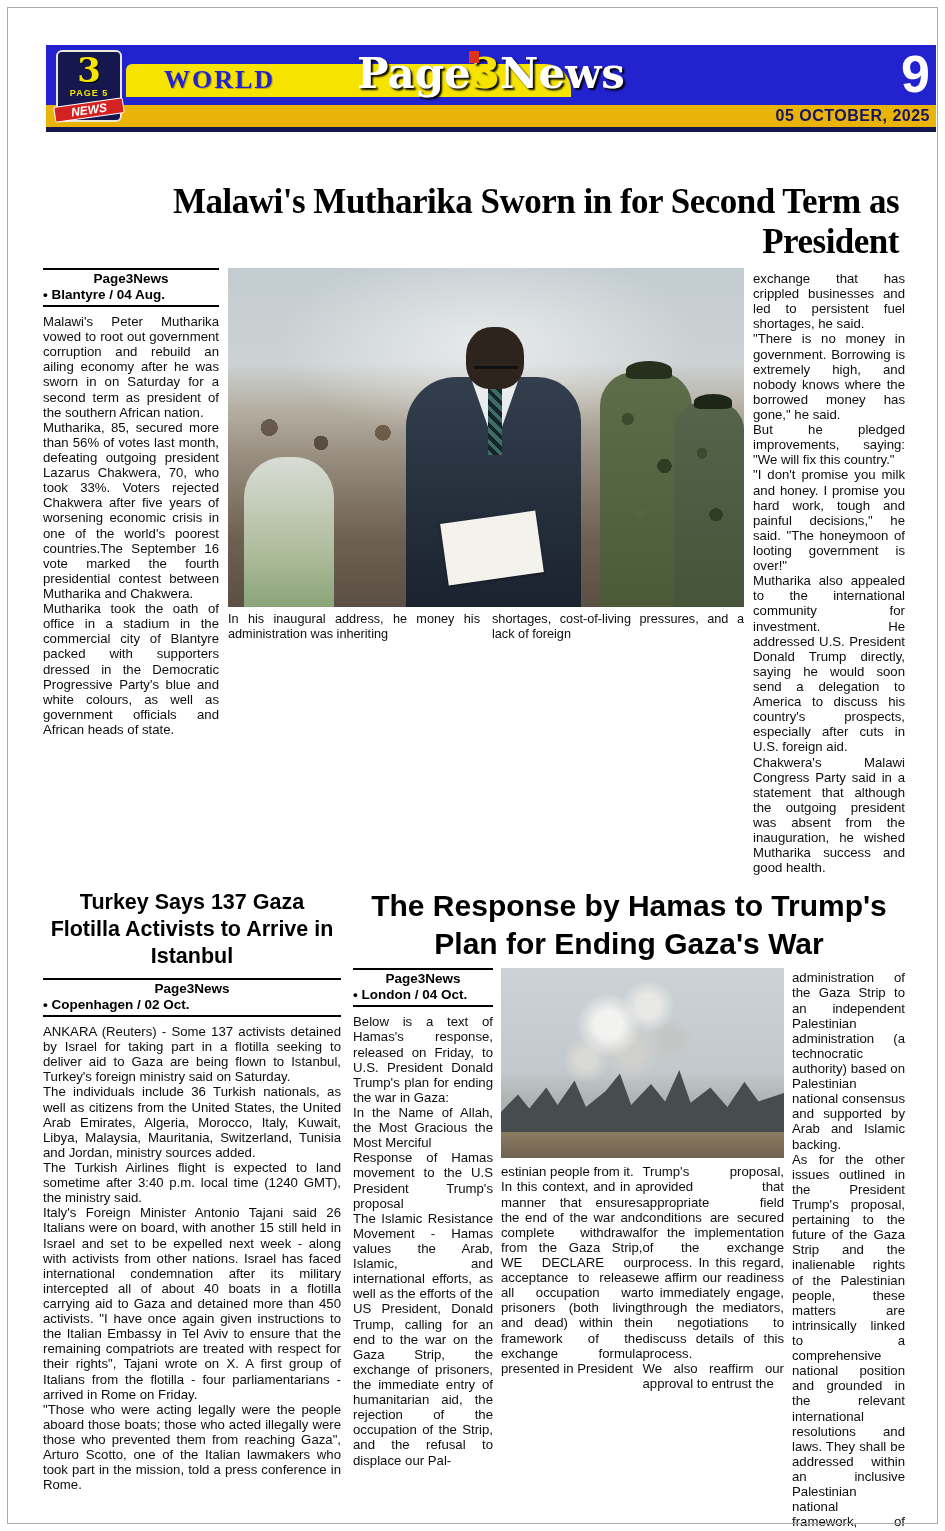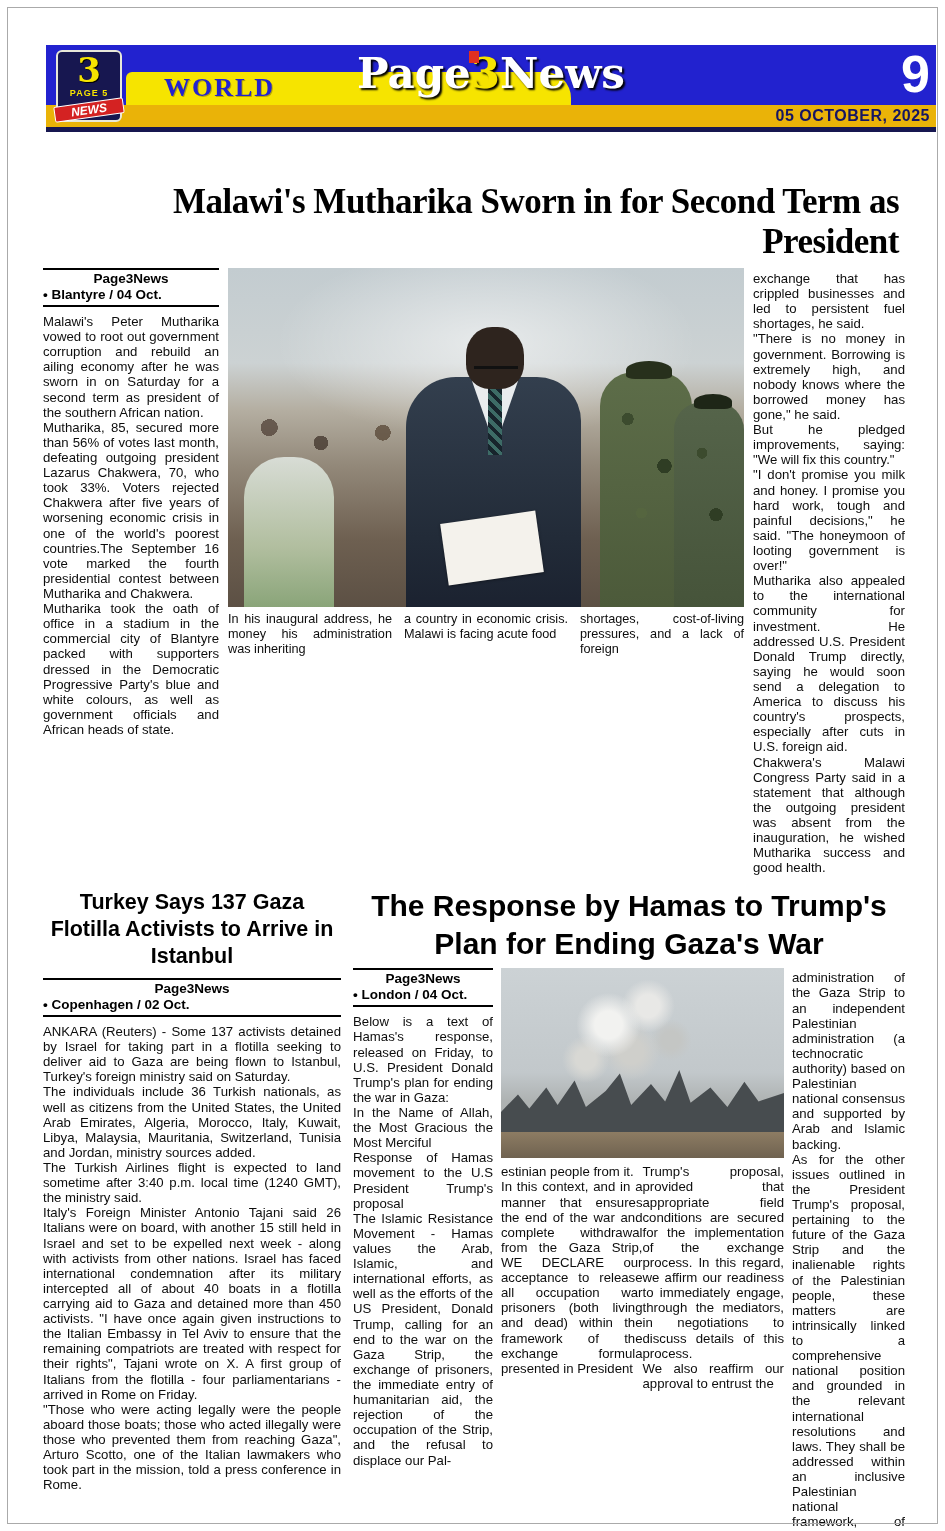--- a/index.html
+++ b/index.html
@@ -3,21 +3,21 @@
 <meta charset="utf-8">
 <style>
   * { margin:0; padding:0; box-sizing:border-box; }
   body { background:#e8e8e8; font-family:"Liberation Sans", sans-serif; }
   .page { width:945px; height:1531px; background:#fff; position:relative; overflow:hidden; margin:0 auto; }
   .frame { position:absolute; inset:7px; border:1px solid #aaa; pointer-events:none; }
 
   
   .header { position:absolute; left:46px; top:45px; width:890px; }
   .hdr-blue { position:relative; height:60px; background:#2222cf; }
-  .world-tab { position:absolute; left:80px; bottom:0; width:445px; height:33px; background:#f6e400; border-top-right-radius:26px; border-top-left-radius:6px; }
+  .world-tab { position:absolute; left:80px; bottom:8px; width:445px; height:33px; background:#f6e400; border-top-right-radius:26px; border-top-left-radius:6px; }
   .world-tab span { position:absolute; left:38px; top:1px; font-family:"Liberation Serif", serif; font-weight:bold; font-size:26px; color:#2222cf; letter-spacing:2px; text-shadow:1px 1px 0 #b8a800; }
   .logo-box { position:absolute; left:10px; top:5px; width:66px; height:72px; background:#171750; border:2px solid #e8e8d8; border-radius:6px; z-index:5; text-align:center; }
   .logo-3 { font-family:"DejaVu Serif", serif; font-weight:bold; font-size:34px; color:#f6e400; line-height:36px; text-shadow:1px 1px 0 #000; }
   .logo-page { font-size:9px; font-weight:bold; color:#f6e400; letter-spacing:1px; }
   .logo-news { position:absolute; left:-4px; bottom:2px; width:70px; background:#d42222; color:#fff; font-style:italic; font-weight:bold; font-size:12px; transform:rotate(-8deg); border:1px solid #fff; border-radius:2px; }
   .masthead { position:absolute; left:0; right:0; top:4px; text-align:center; font-family:"DejaVu Serif", serif; font-weight:bold; font-size:42px; color:#fff; text-shadow:2px 2px 2px #000; }
   .masthead .m3 { color:#f6e400; position:relative; }
   .m3-accent { position:absolute; left:-2px; top:2px; width:10px; height:12px; background:#e03020; display:inline-block; }
   .hdr-right { position:absolute; right:58px; top:8px; text-align:right; color:#fff; font-weight:bold; }
   .social-line { font-size:13px; }
@@ -116,21 +116,21 @@
     <div class="hdr-navy"></div>
   </div>
 
   <div style="height:174px"></div>
 
   <div class="malawi-headline">Malawi's Mutharika Sworn in for Second Term as President</div>
   <div class="malawi-row">
     <div class="malawi-c1">
       <div class="byline-block">
         <div class="byline-src">Page3News</div>
-        <div class="byline-loc">•  Blantyre  /  04  Oct.</div>
+        <div class="byline-loc">•  Blantyre  /  04  Aug.</div>
       </div>
       <div class="body-text">Malawi's Peter Mutharika vowed to root out government corruption and rebuild an ailing economy after he was sworn in on Saturday for a second term as president of the southern African nation.
 Mutharika, 85, secured more than 56% of votes last month, defeating outgoing president Lazarus Chakwera, 70, who took 33%. Voters rejected Chakwera after five years of worsening economic crisis in one of the world's poorest countries.The September 16 vote marked the fourth presidential contest between Mutharika and Chakwera.
 Mutharika took the oath of office in a stadium in the commercial city of Blantyre packed with supporters dressed in the Democratic Progressive Party's blue and white colours, as well as government officials and African heads of state.</div>
     </div>
     <div class="malawi-center">
       <div class="malawi-photo">
         <div class="mp-haze"></div>
         <div class="mp-crowd"></div>
         <div class="mp-lady"></div>
@@ -140,21 +140,20 @@
         <div class="mp-beret2"></div>
         <div class="mp-man-suit"></div>
         <div class="mp-shirt"></div>
         <div class="mp-tie"></div>
         <div class="mp-head"></div>
         <div class="mp-glasses"></div>
         <div class="mp-paper"></div>
       </div>
       <div class="malawi-caption">
         <div class="cap">In his inaugural address, he money his administration was inheriting</div>
-        <div class="cap">a country in economic crisis. Malawi is facing acute food</div>
         <div class="cap">shortages, cost-of-living pressures, and a lack of foreign</div>
       </div>
     </div>
     <div class="malawi-c2">
       <div class="body-text">exchange that has crippled businesses and led to persistent fuel shortages, he said.
 "There is no money in government. Borrowing is extremely high, and nobody knows where the borrowed money has gone," he said.
 But he pledged improvements, saying: "We will fix this country."
 "I don't promise you milk and honey. I promise you hard work, tough and painful decisions," he said. "The honeymoon of looting government is over!"
 Mutharika also appealed to the international community for investment. He addressed U.S. President Donald Trump directly, saying he would soon send a delegation to America to discuss his country's prospects, especially after cuts in U.S. foreign aid.
 Chakwera's Malawi Congress Party said in a statement that although the outgoing president was absent from the inauguration, he wished Mutharika success and good health.</div>

